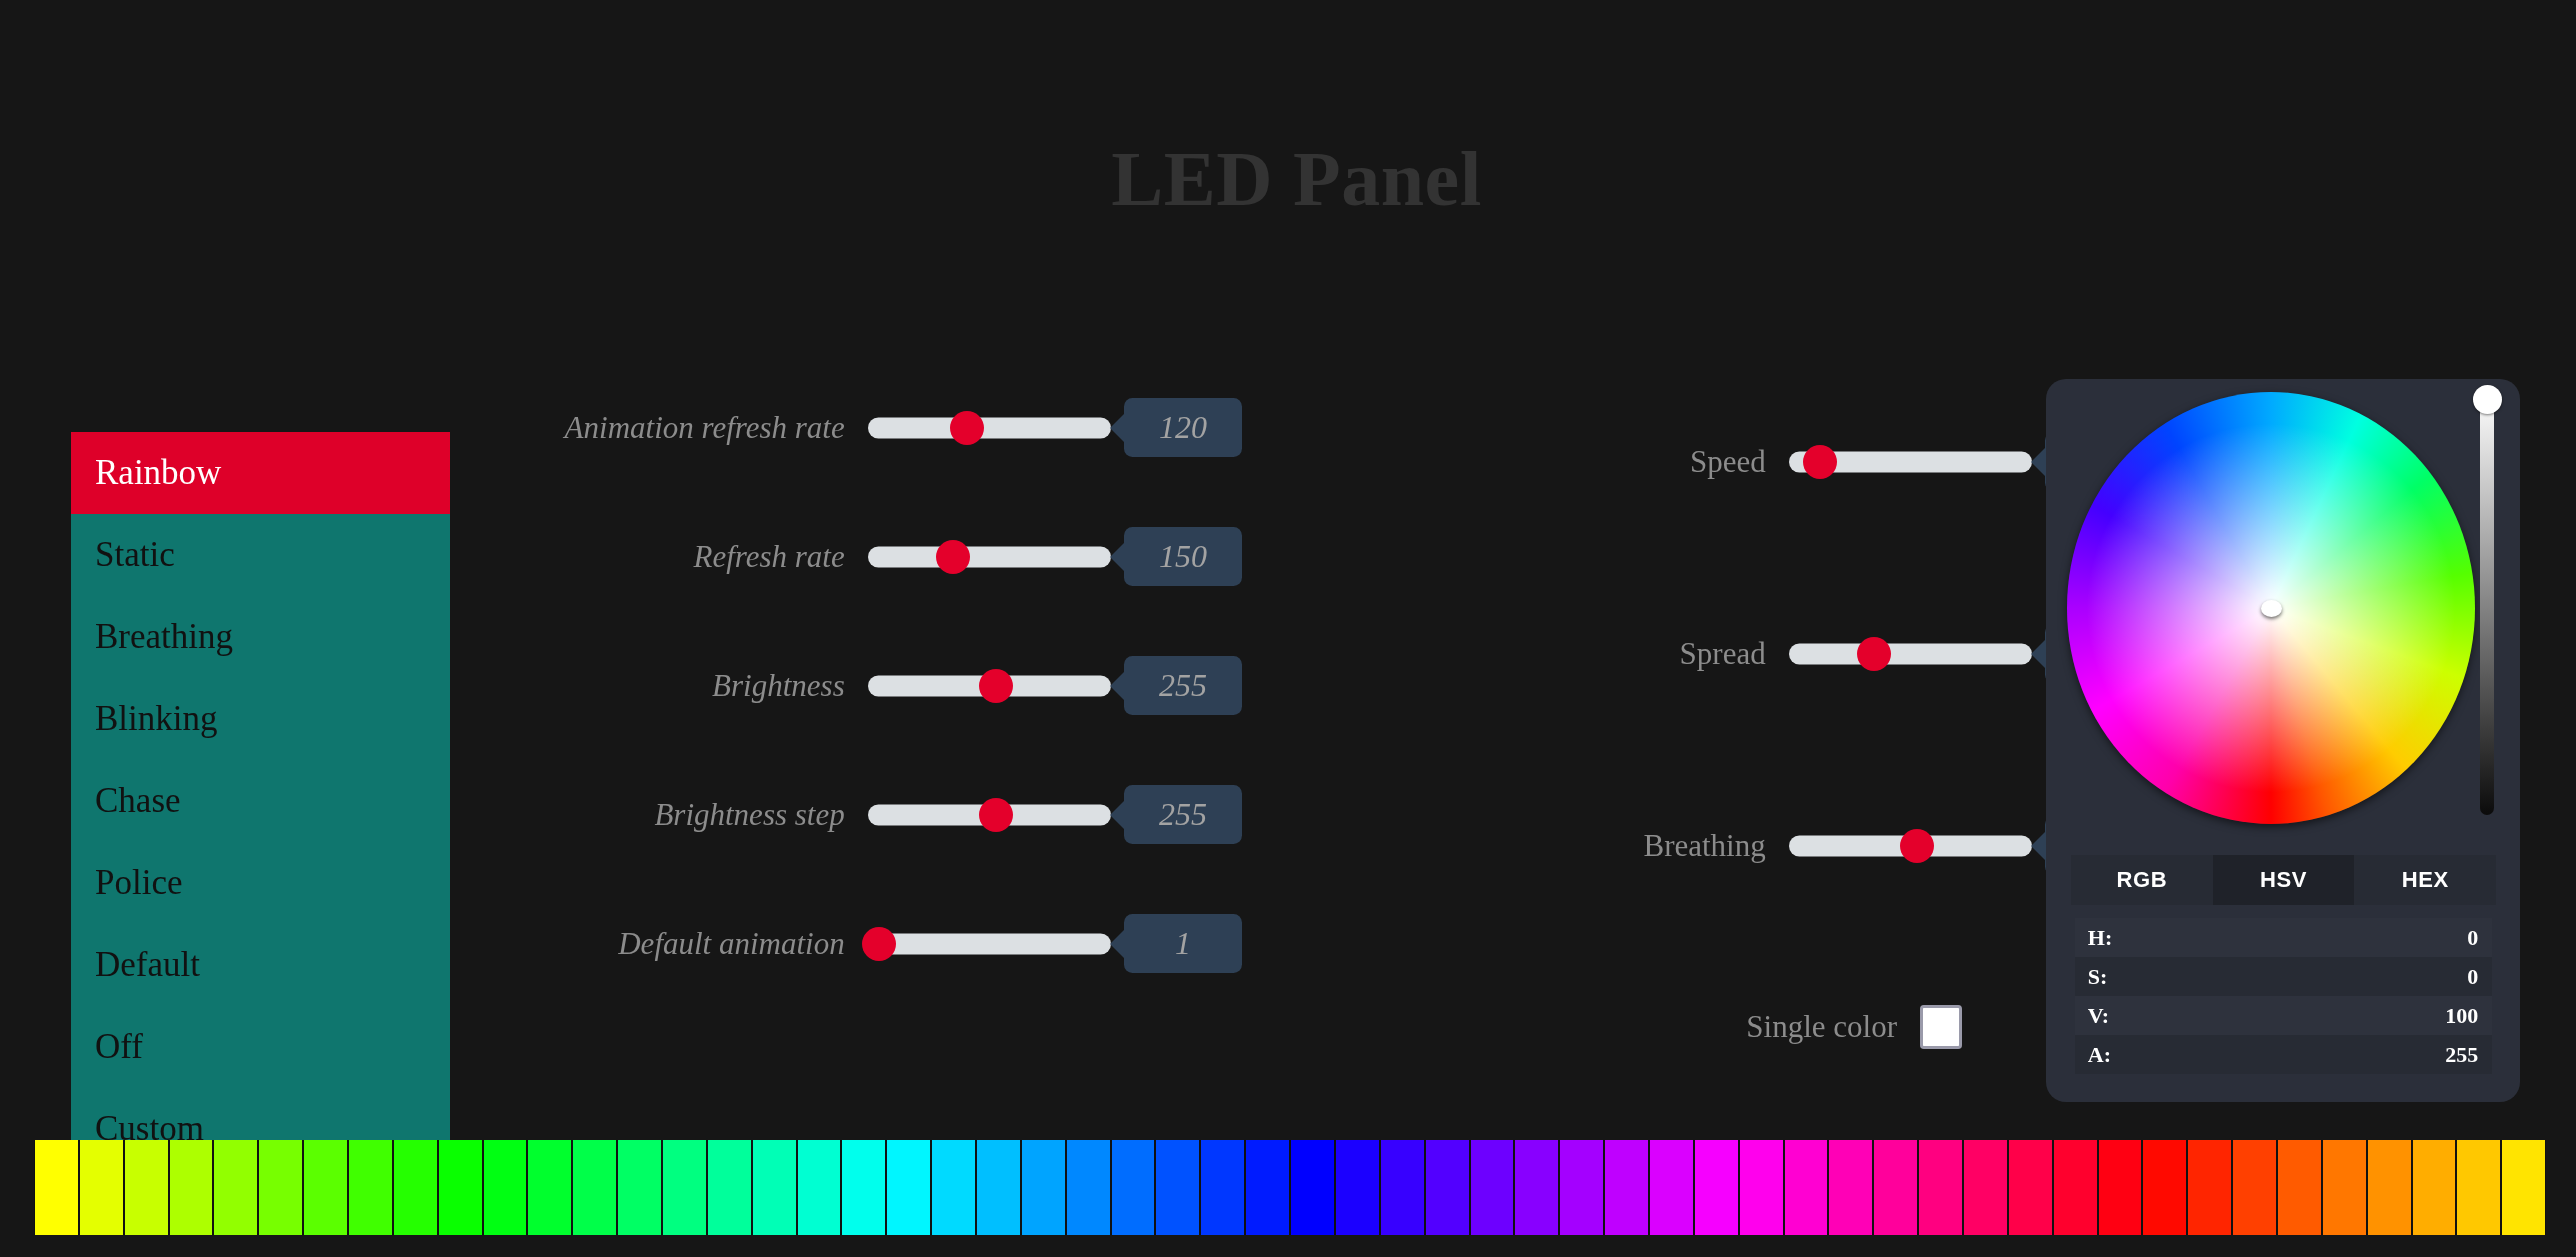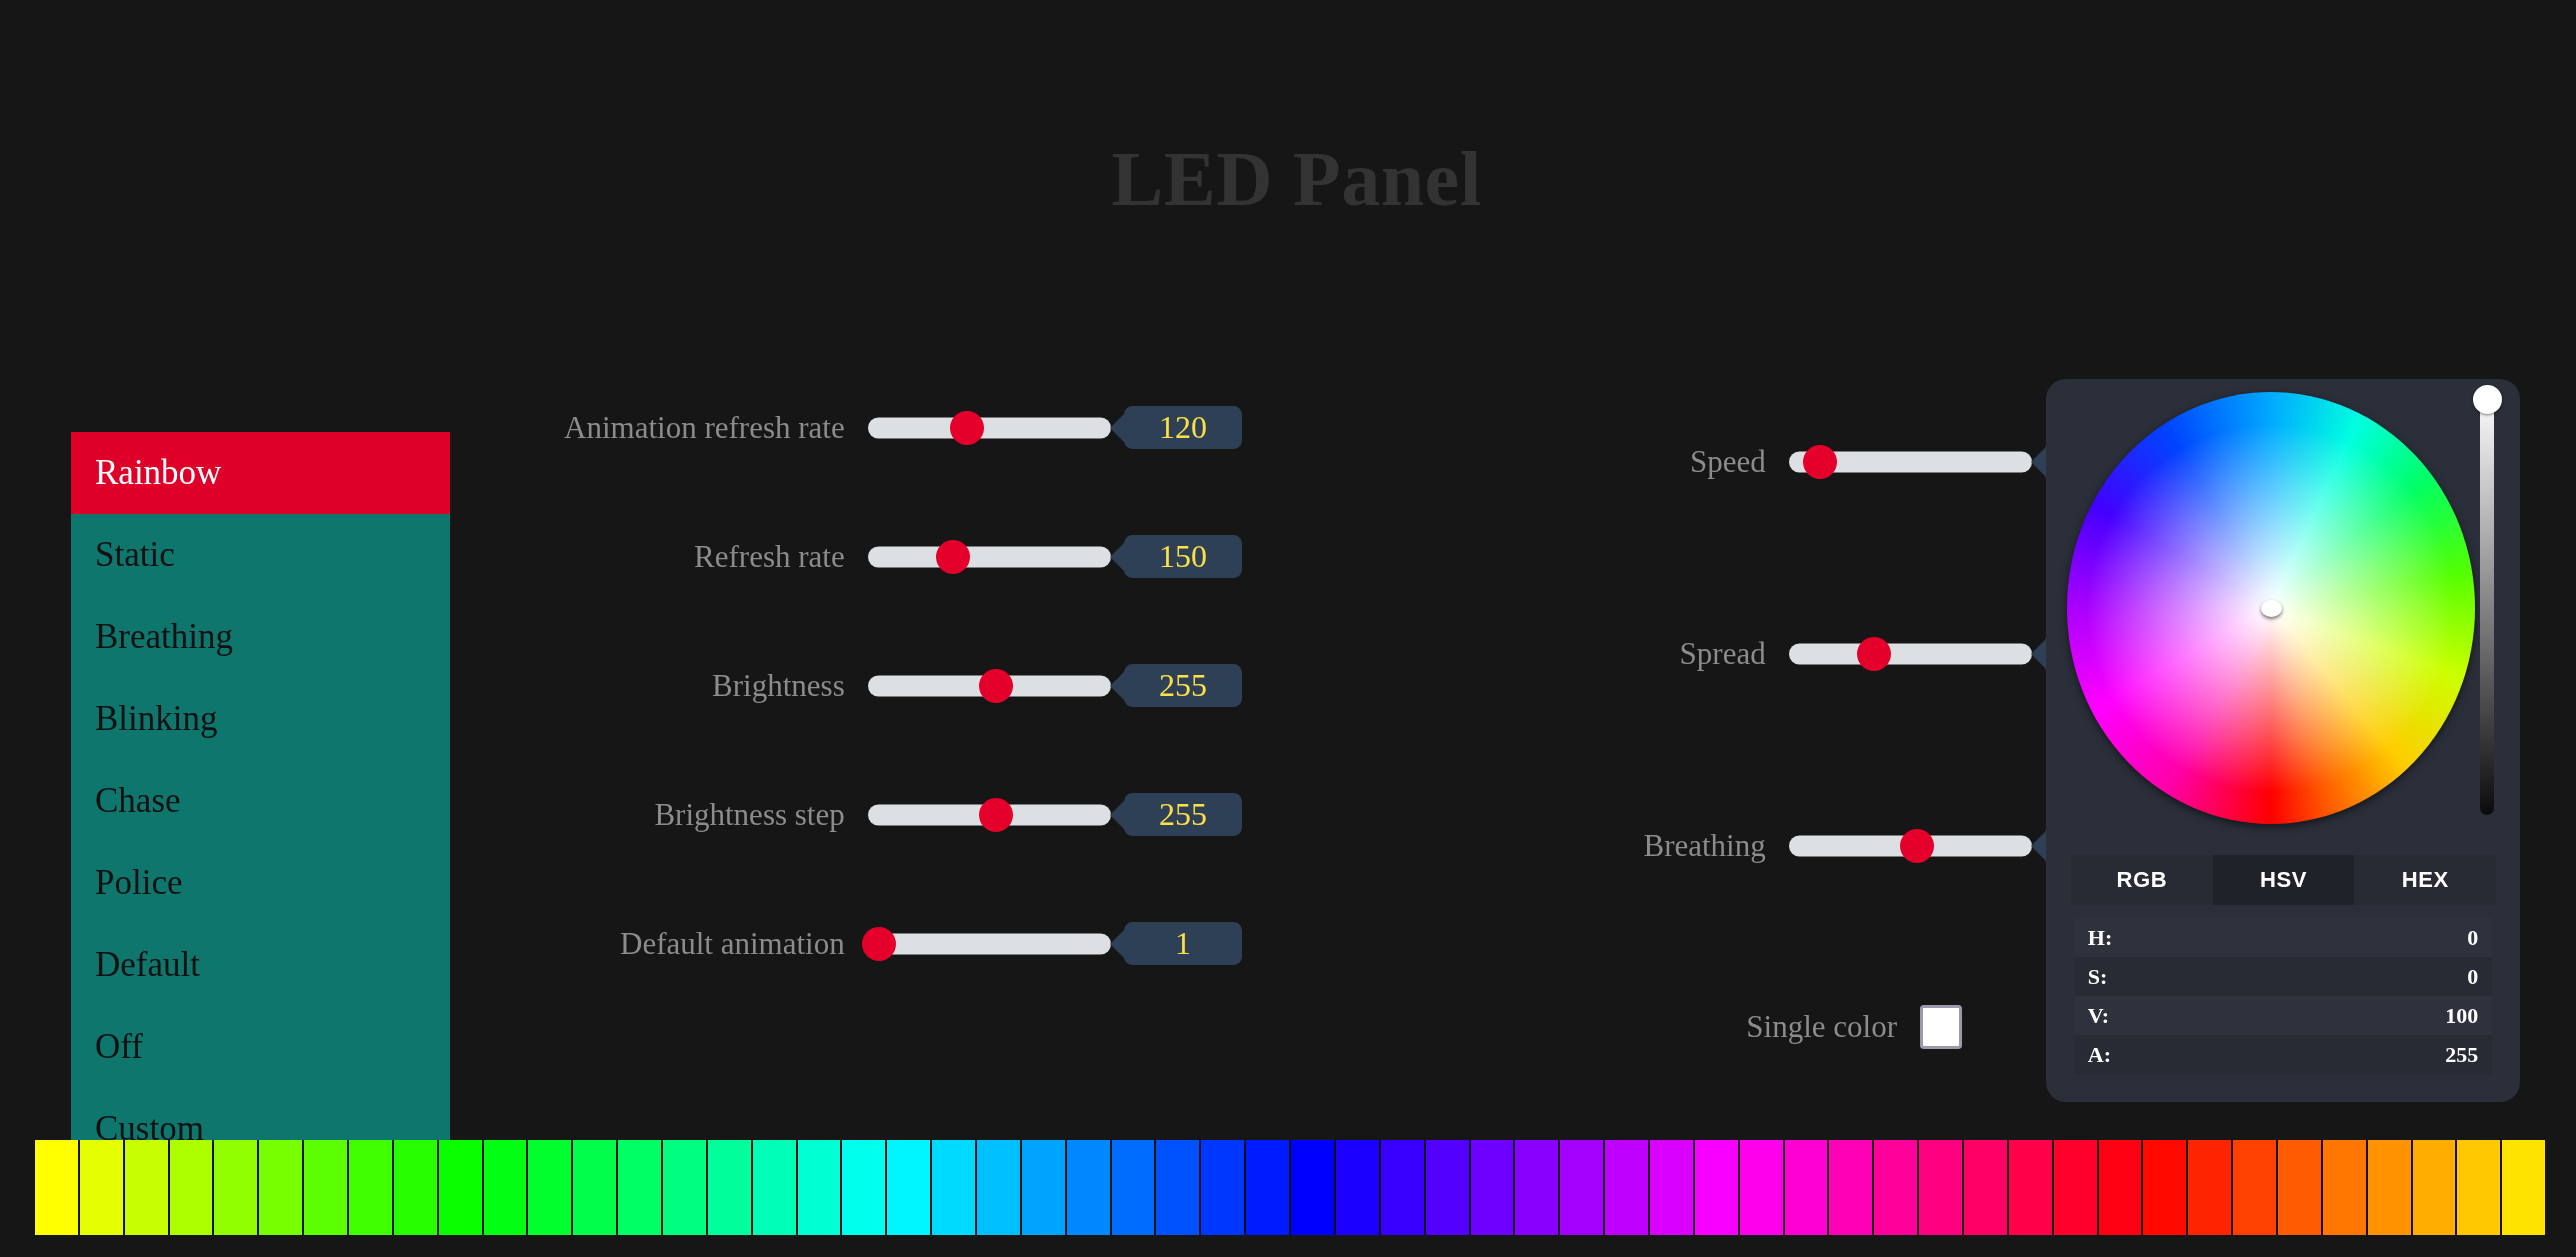--- a/index.html
+++ b/index.html
@@ -63,21 +63,21 @@
   #col-left  { left: 493px; top: 379px; width: 749px; }
   #col-right { left: 1404px; top: 413px; width: 759px; }
 
   .ctrl-row {
     position: relative;
     display: flex;
     align-items: center;
     justify-content: flex-end;
     height: 97px;
   }
-  #col-left  .ctrl-row { margin-bottom: 32px; }
+  #col-left  .ctrl-row { margin-bottom: 32px; font-style: italic; }
   #col-right .ctrl-row { margin-bottom: 95px; }
 
   .ctrl-label {
     font-size: 31px;
     color: #8C8C8C;
     white-space: nowrap;
     text-align: right;
     padding-right: 23px;
   }
 
@@ -105,28 +105,28 @@
     transform: translateY(-50%);
     border-radius: 50%;
     background: #E4002B;
   }
 
   
   .value-box {
     position: relative;
     margin-left: 13.3px;
     min-width: 118px;
-    height: 43px;
+    height: 59px;
     background: #2E4055;
     border-radius: 8.5px;
     display: flex;
     align-items: center;
     justify-content: center;
     font-size: 32px;
-    color: #fde047;
+    color: #a3a3a3;
   }
   .value-box::before {
     content: "";
     position: absolute;
     left: -14.2px; top: 50%;
     transform: translateY(-50%);
     border-top: 15px solid transparent;
     border-bottom: 15px solid transparent;
     border-right: 15px solid #2E4055;
   }

